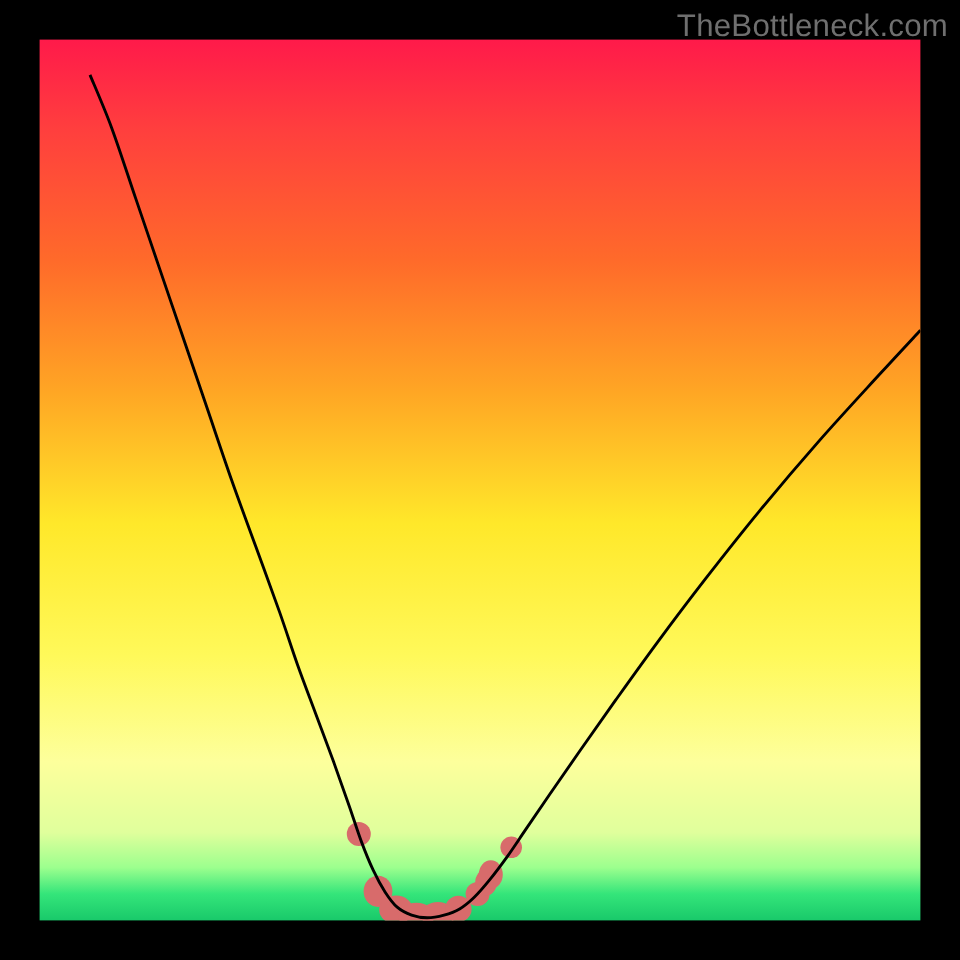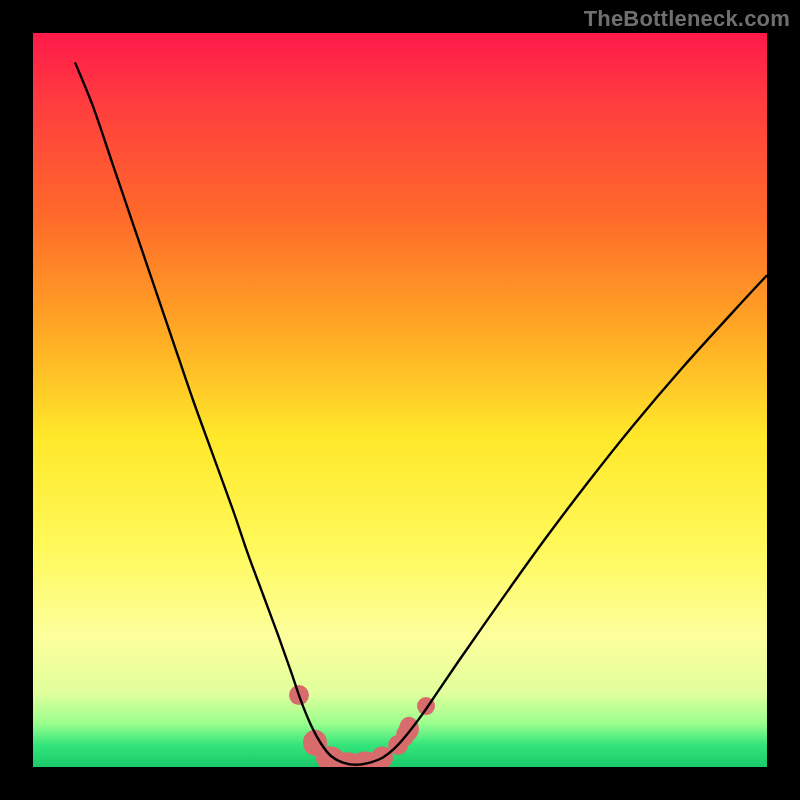--- a/index.html
+++ b/index.html
@@ -29,22 +29,22 @@
       #9cff8e 94%,
       #34e57a 97%,
       #19c96a 100%
     );
   }
   .watermark {
     position: absolute;
     top: 6px;
     right: 10px;
     color: #6f6f6f;
-    font-size: 22px;
-    font-weight: 700;
+    font-size: 26px;
+    font-weight: 400;
     letter-spacing: 0.2px;
   }
   svg.plot {
     position: absolute;
     left: 33px;
     top: 33px;
     width: 734px;
     height: 734px;
   }
 </style>

